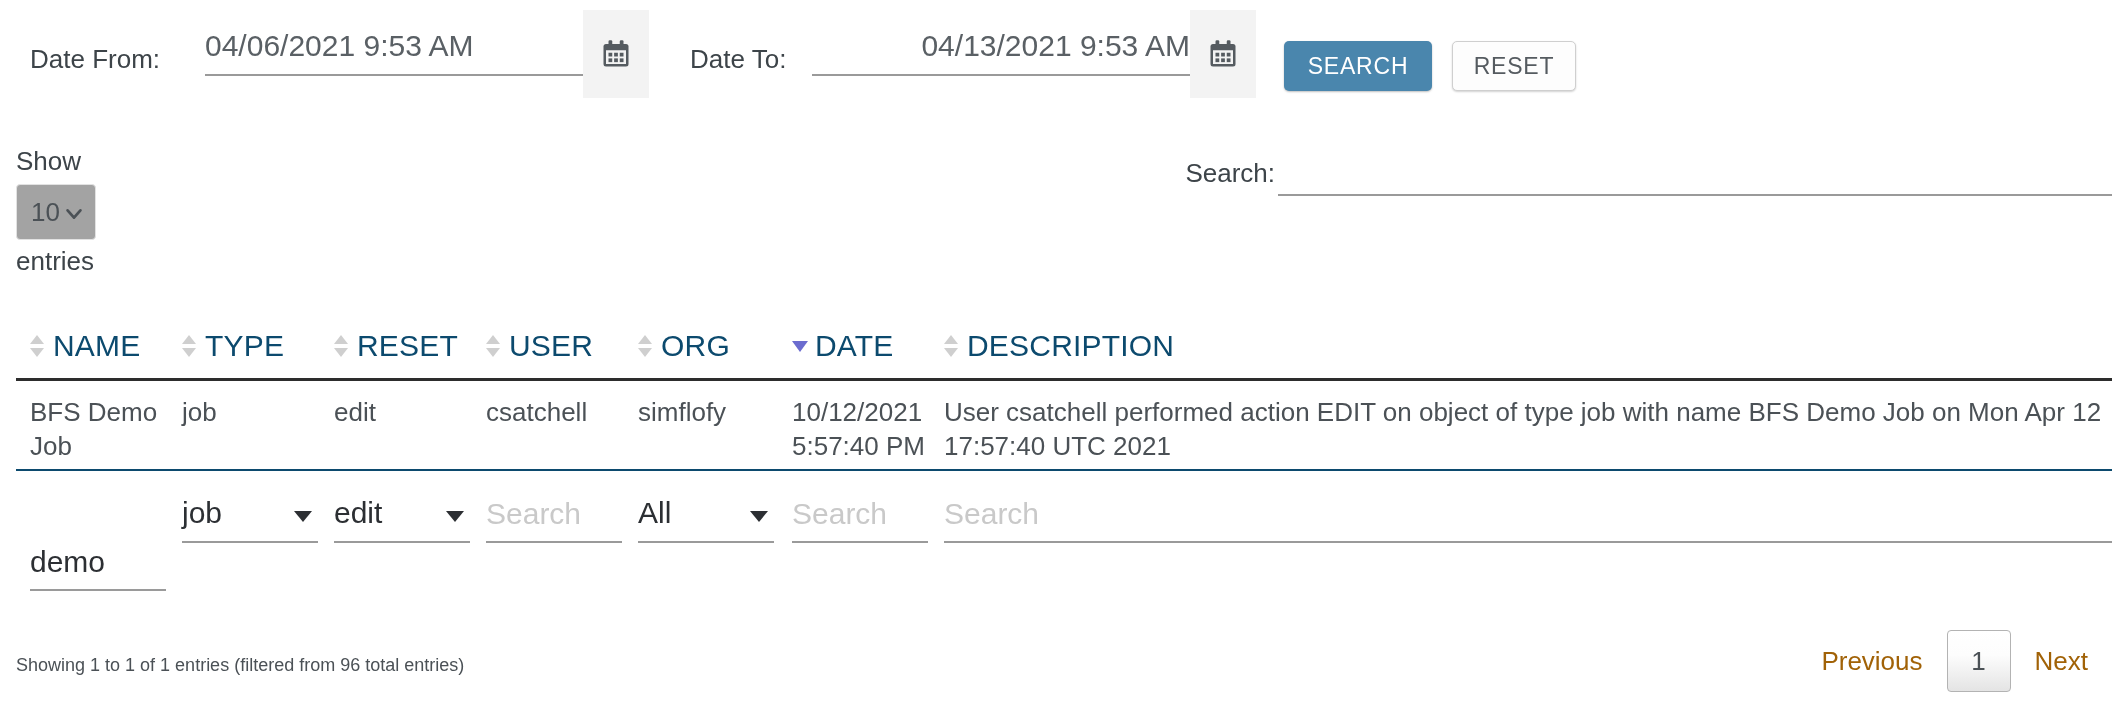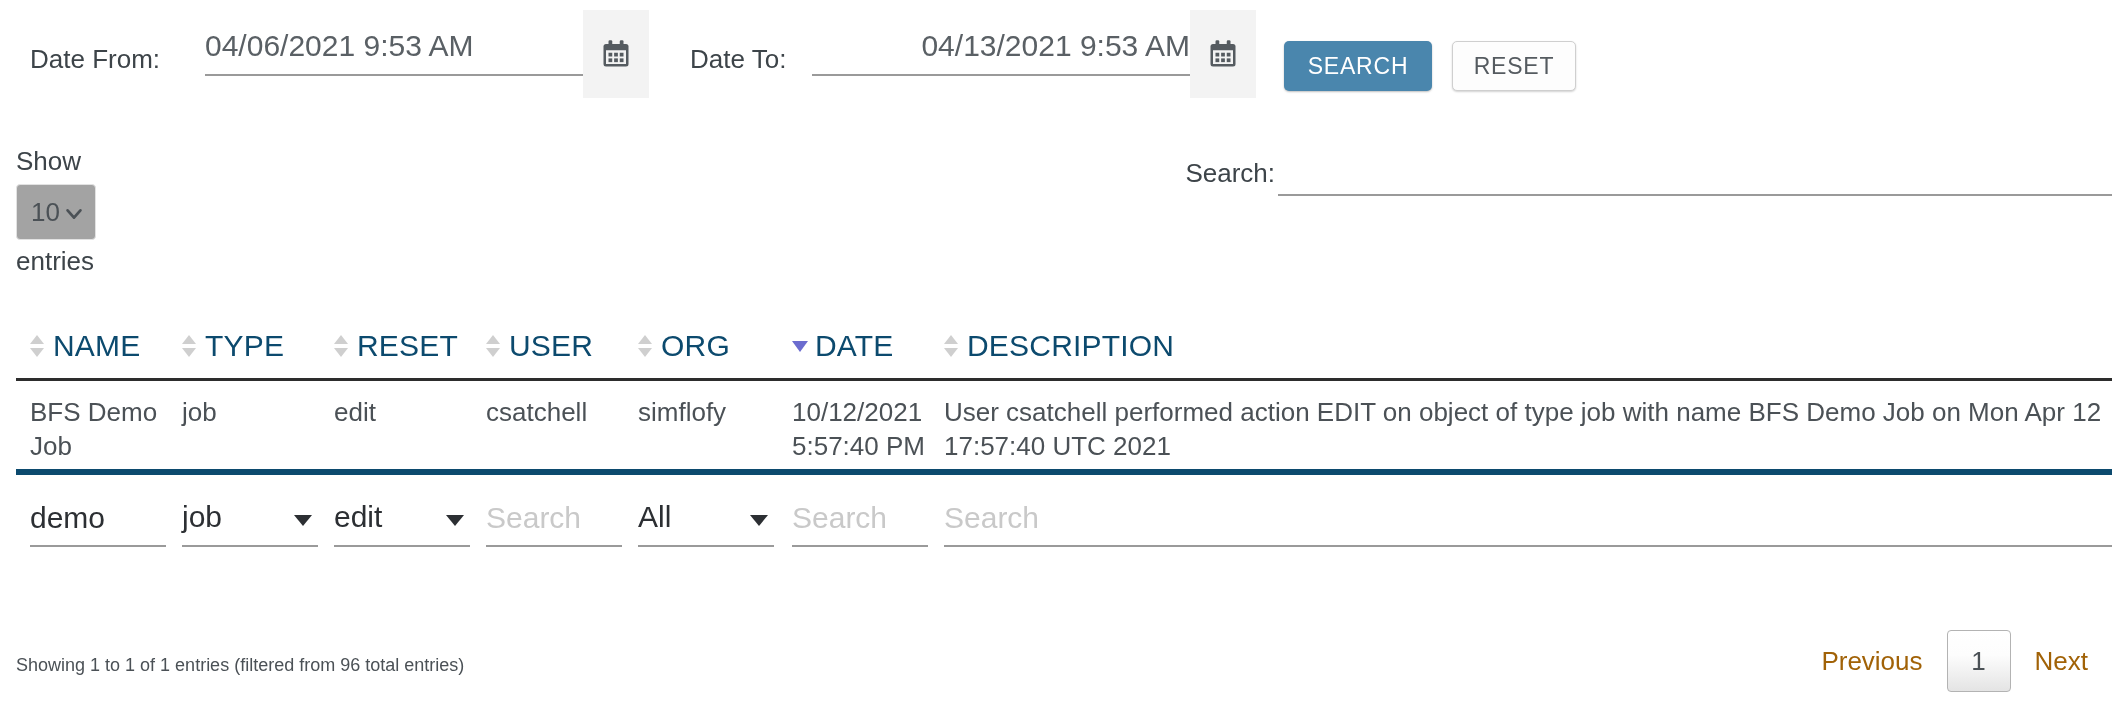--- a/index.html
+++ b/index.html
@@ -199,21 +199,21 @@
   .sorticon.desc i.down {
     bottom: 7px;
     border-top: 11px solid #6b6ccf;
     border-left-width: 8px;
     border-right-width: 8px;
   }
 
   .tbody-row {
     position: relative;
     height: 88px;
-    border-bottom: 6px solid #0c4a6e;
+    border-bottom: 2px solid #0c4a6e;
   }
   .td {
     position: absolute;
     top: 14px;
     font-size: 26px;
     color: #4b5156;
     line-height: 34px;
     font-weight: 300;
   }
 
@@ -430,21 +430,21 @@
       <div class="td" style="left: 14px; width: 150px;">BFS Demo Job</div>
       <div class="td" style="left: 166px; width: 150px;">job</div>
       <div class="td" style="left: 318px; width: 150px;">edit</div>
       <div class="td" style="left: 470px; width: 150px;">csatchell</div>
       <div class="td" style="left: 622px; width: 150px;">simflofy</div>
       <div class="td" style="left: 776px; width: 150px;">10/12/2021 5:57:40 PM</div>
       <div class="td" style="left: 928px; width: 1160px;">User csatchell performed action EDIT on object of type job with name BFS Demo Job on Mon Apr 12 17:57:40 UTC 2021</div>
     </div>
 
   <div class="tfoot-row" id="tfoot">
-      <div class="fcell" style="left: 14px; width: 136px;"><input type="text" placeholder="Search" value="demo" style=""></div>
+      <div class="fcell" style="left: 14px; width: 136px; margin-top: 48px;"><input type="text" placeholder="Search" value="demo" style=""></div>
       <div class="fcell" style="left: 166px; width: 136px;">
         <div class="fsel"><span class="sval">job</span><span class="caret"></span></div>
       </div>
       <div class="fcell" style="left: 318px; width: 136px;">
         <div class="fsel"><span class="sval">edit</span><span class="caret"></span></div>
       </div>
       <div class="fcell" style="left: 470px; width: 136px;"><input type="text" placeholder="Search" style=""></div>
       <div class="fcell" style="left: 622px; width: 136px;">
         <div class="fsel"><span class="sval">All</span><span class="caret"></span></div>
       </div>

